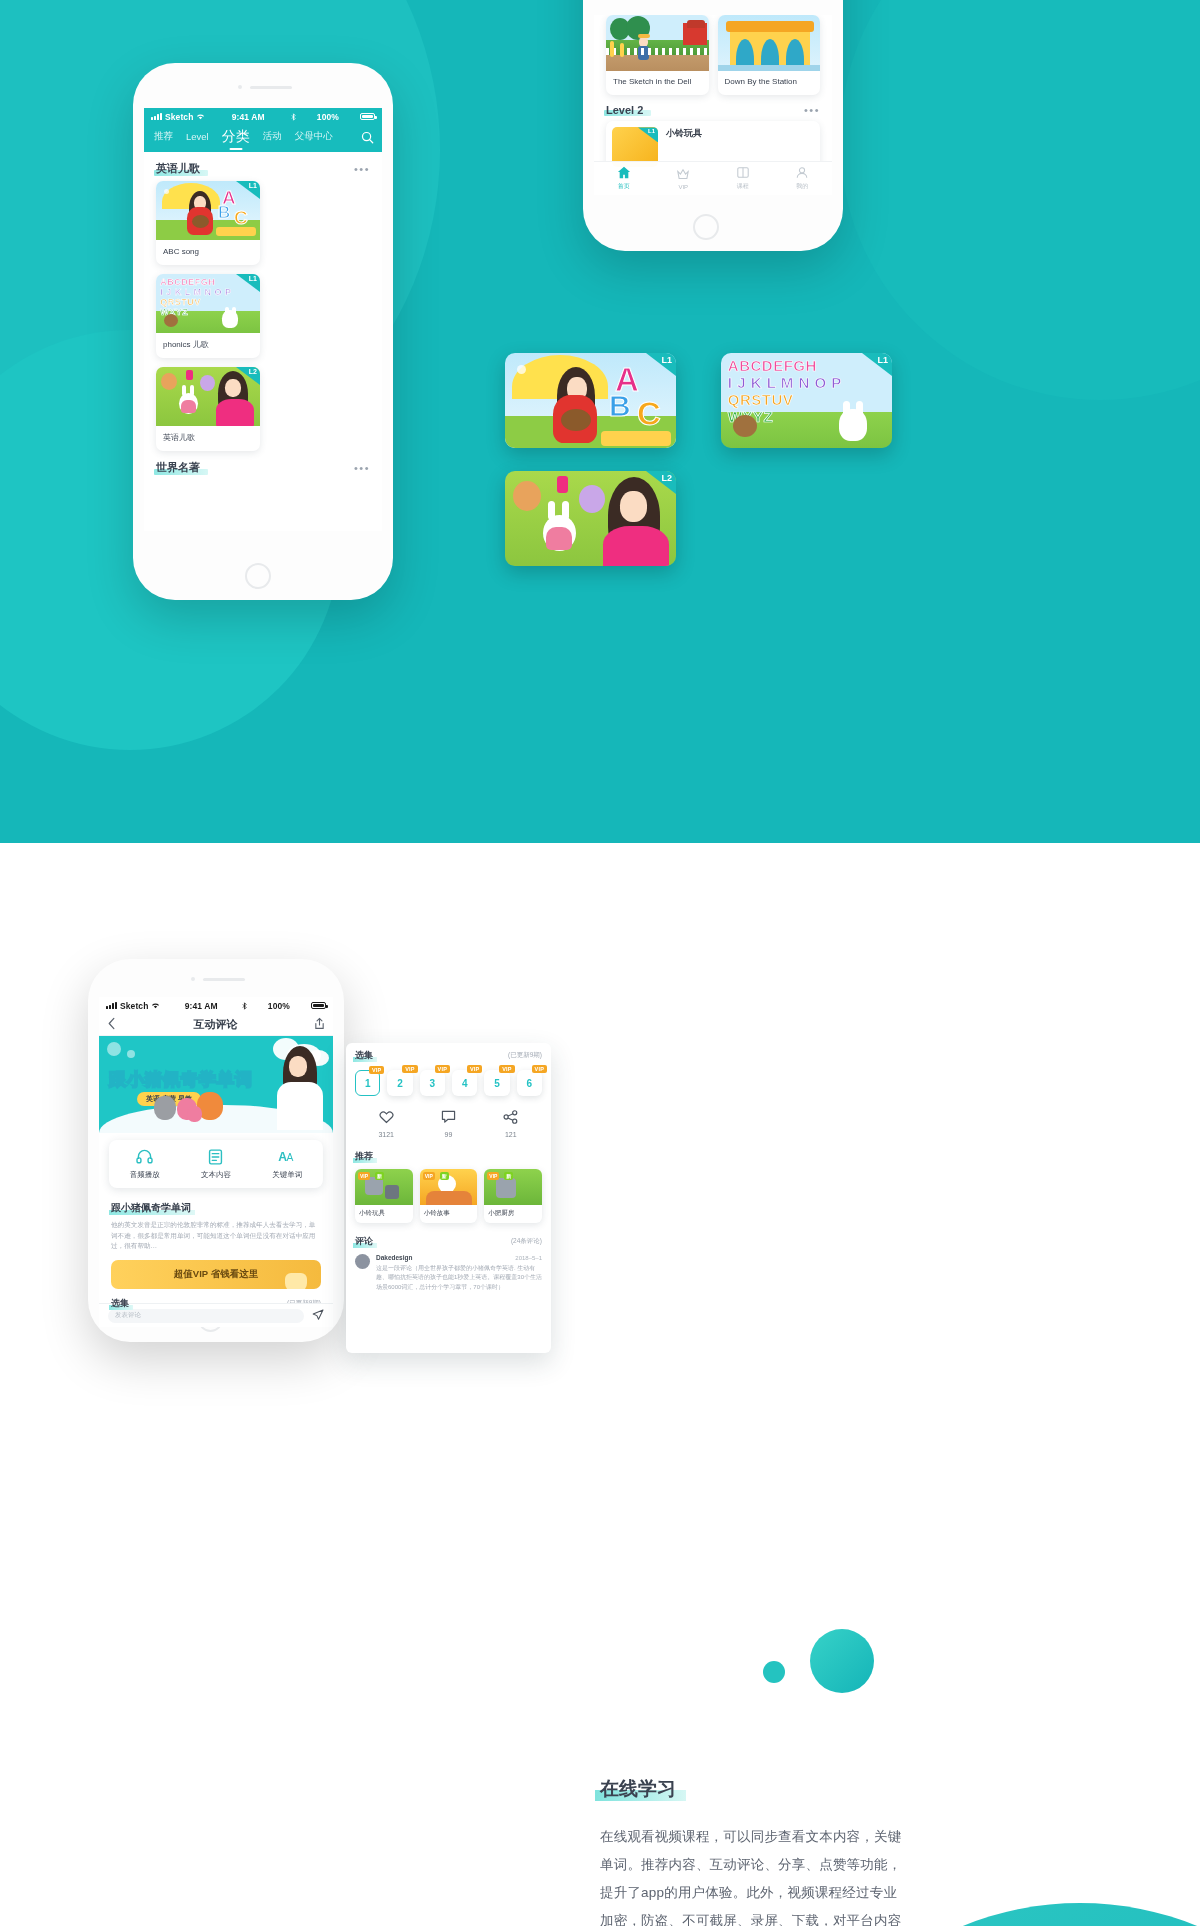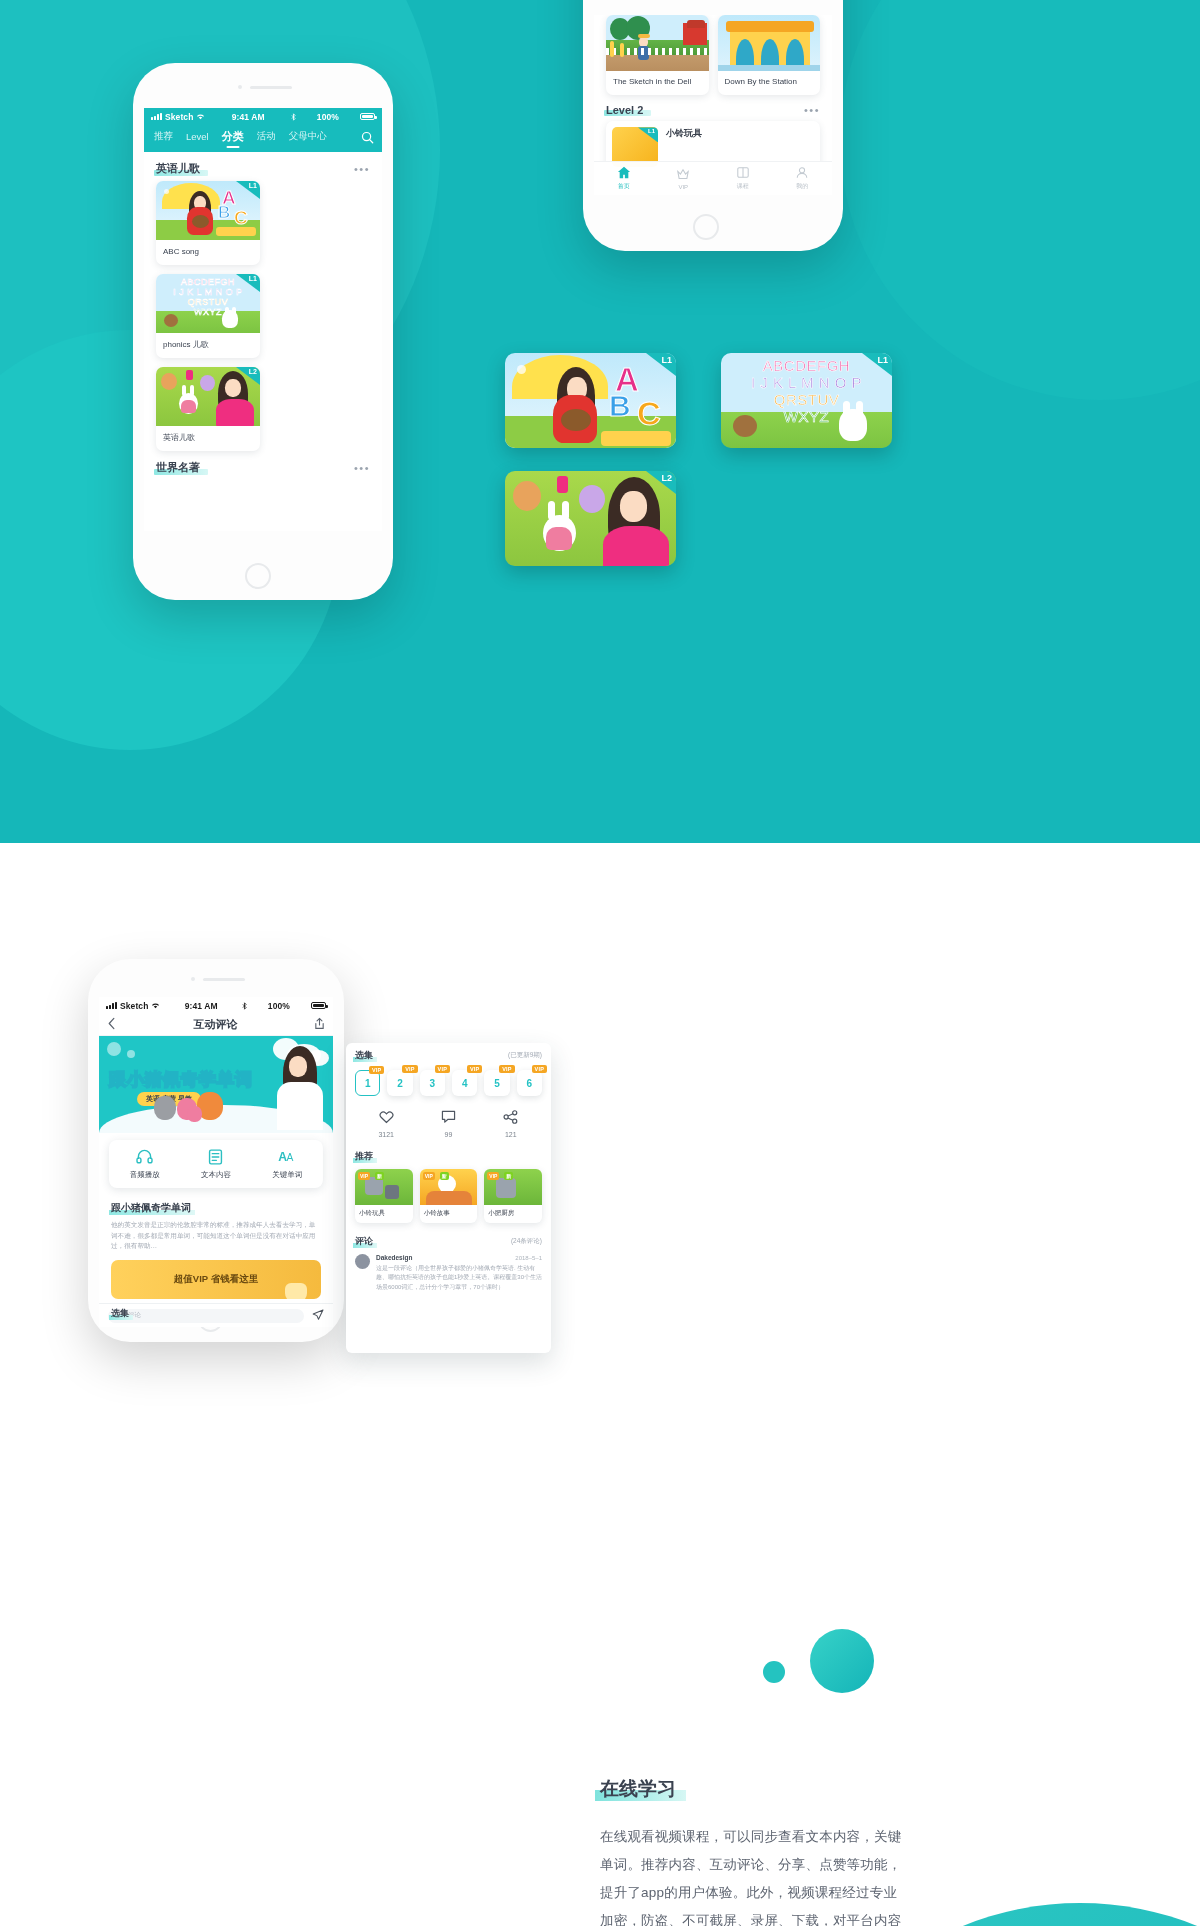--- a/index.html
+++ b/index.html
@@ -74,21 +74,21 @@
   #phone-category { left: 133px; top: 63px; width: 260px; height: 537px; }
   #phone-category .screen {
     left: 11px; top: 45px; width: 238px; height: 423px;
   }
   .cat-topbar { background: #17bcbd; color: #ffffff; }
   .cat-tabs {
     display: flex; align-items: center; height: 27px;
     padding: 0 8px 0 10px; gap: 13px; color: #d8f6f6; font-size: 9.5px;
   }
   .cat-tab { position: relative; white-space: nowrap; padding-bottom: 4px; }
-  .cat-tab.active { color: #ffffff; font-weight: bold; font-size: 11px; }
+  .cat-tab.active { color: #ffffff; font-weight: normal; font-size: 14px; }
   .cat-tab.active::after {
     content: ""; position: absolute; left: 50%; transform: translateX(-50%);
     bottom: 0; width: 13px; height: 2px; background: #ffffff; border-radius: 1px;
   }
   .cat-search { margin-left: auto; }
   .cat-body { padding: 0 0 0 0; background: #fff; height: 100%; position: relative; }
 
   .sec-head {
     display: flex; align-items: center; justify-content: space-between;
     padding: 9px 12px 5px 12px;
@@ -174,21 +174,21 @@
   .abc-a { color:#e6308a; -webkit-text-stroke:1px #fff; }
   .abc-b { color:#3aa0e8; -webkit-text-stroke:1px #fff; }
   .abc-c { color:#f7a81b; -webkit-text-stroke:1px #fff; }
 
   .person { position:absolute; border-radius:40% 40% 24% 24%; }
   .hair { position:absolute; border-radius:50% 50% 36% 36%; background:#3b2b24; }
   .face { position:absolute; border-radius:46%; background:#fbdcc3; }
 
   
   .alpha-bg { background: linear-gradient(#cfeefc 0%, #cfeefc 62%, #8ed24c 62%, #7cc442 100%); }
-  .alpha-row { position:absolute; left:4%; right:4%; font-weight:normal; letter-spacing:.5px; text-align:center; -webkit-text-stroke:.7px #fff; }
+  .alpha-row { position:absolute; left:4%; right:4%; font-weight:bold; letter-spacing:.5px; -webkit-text-stroke:.7px #fff; }
 
   
   .lime { background: linear-gradient(#a9d94b, #8cc63f); }
   .pink-shirt { position:absolute; background:#ef2e80; border-radius:40% 40% 10% 10%; }
 
   
   .night { background: linear-gradient(#10224f, #1d3470); }
   .star { position:absolute; background:#ffd850; clip-path: polygon(50% 0,61% 35%,98% 35%,68% 57%,79% 91%,50% 70%,21% 91%,32% 57%,2% 35%,39% 35%); }
   .moon { position:absolute; background:#ffd850; border-radius:50%; }
 
@@ -248,21 +248,21 @@
   .desc-title {
     position:relative; display:inline-block; font-size:10px; font-weight:bold; color:#39414e; z-index:1;
   }
   .desc-title::before {
     content:""; position:absolute; left:-2px; right:-4px; bottom:0; height:5px;
     background: linear-gradient(90deg,#8fe8e3,#dff8f6); z-index:-1;
   }
   .desc-body { font-size:6.6px; color:#a3aab4; line-height:1.62; margin-top:5px; }
 
   .vip-banner {
-    margin: 8px 12px 0 12px; height:39px; border-radius:7px;
+    margin: 8px 12px 0 12px; height:29px; border-radius:7px;
     background: linear-gradient(90deg,#ffd15c,#f5ba3e);
     display:flex; align-items:center; justify-content:center;
     color:#6a4a10; font-weight:bold; font-size:9.5px; position:relative; overflow:hidden;
   }
   .vip-banner .pot { position:absolute; right:14px; bottom:-4px; width:22px; height:20px; background:#ffe9a8; border-radius:6px 6px 10px 10px; }
 
   .mini-sec { display:flex; align-items:center; justify-content:space-between; padding:8px 12px 0 12px; }
   .mini-title { position:relative; font-size:9px; font-weight:bold; color:#39414e; z-index:1; display:inline-block; }
   .mini-title::before { content:""; position:absolute; left:-2px; right:-4px; bottom:0; height:5px; background:linear-gradient(90deg,#8fe8e3,#dff8f6); z-index:-1; }
   .mini-note { font-size:6.5px; color:#a3aab4; }

